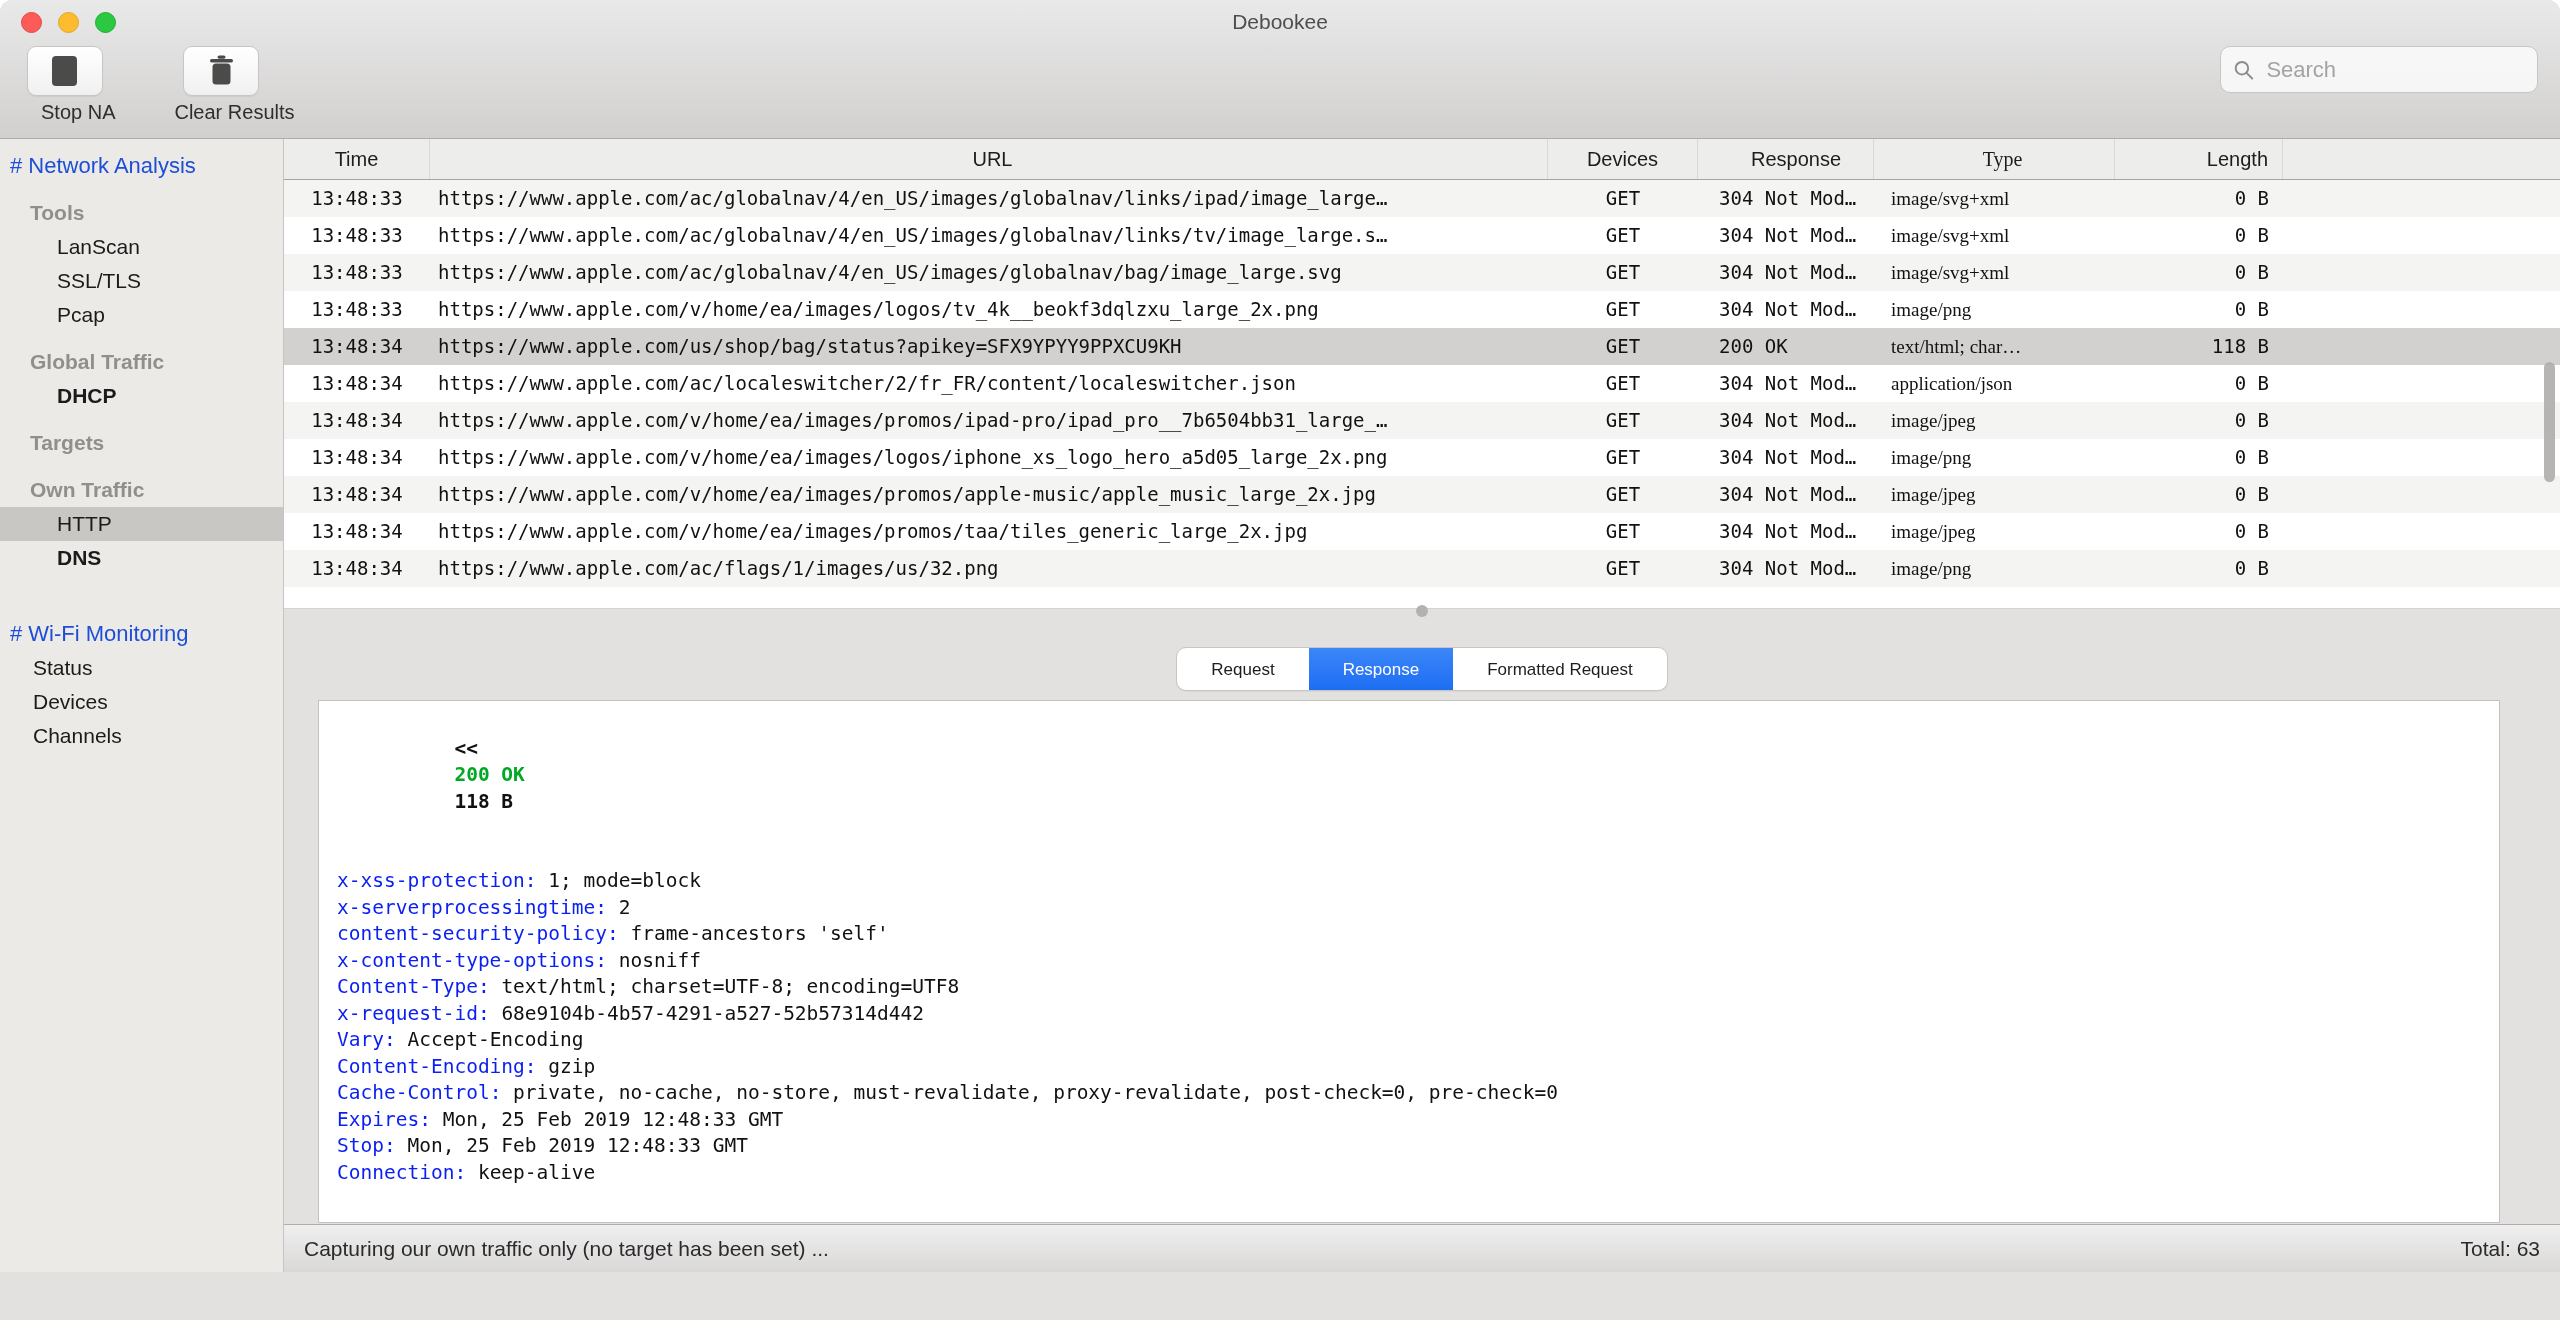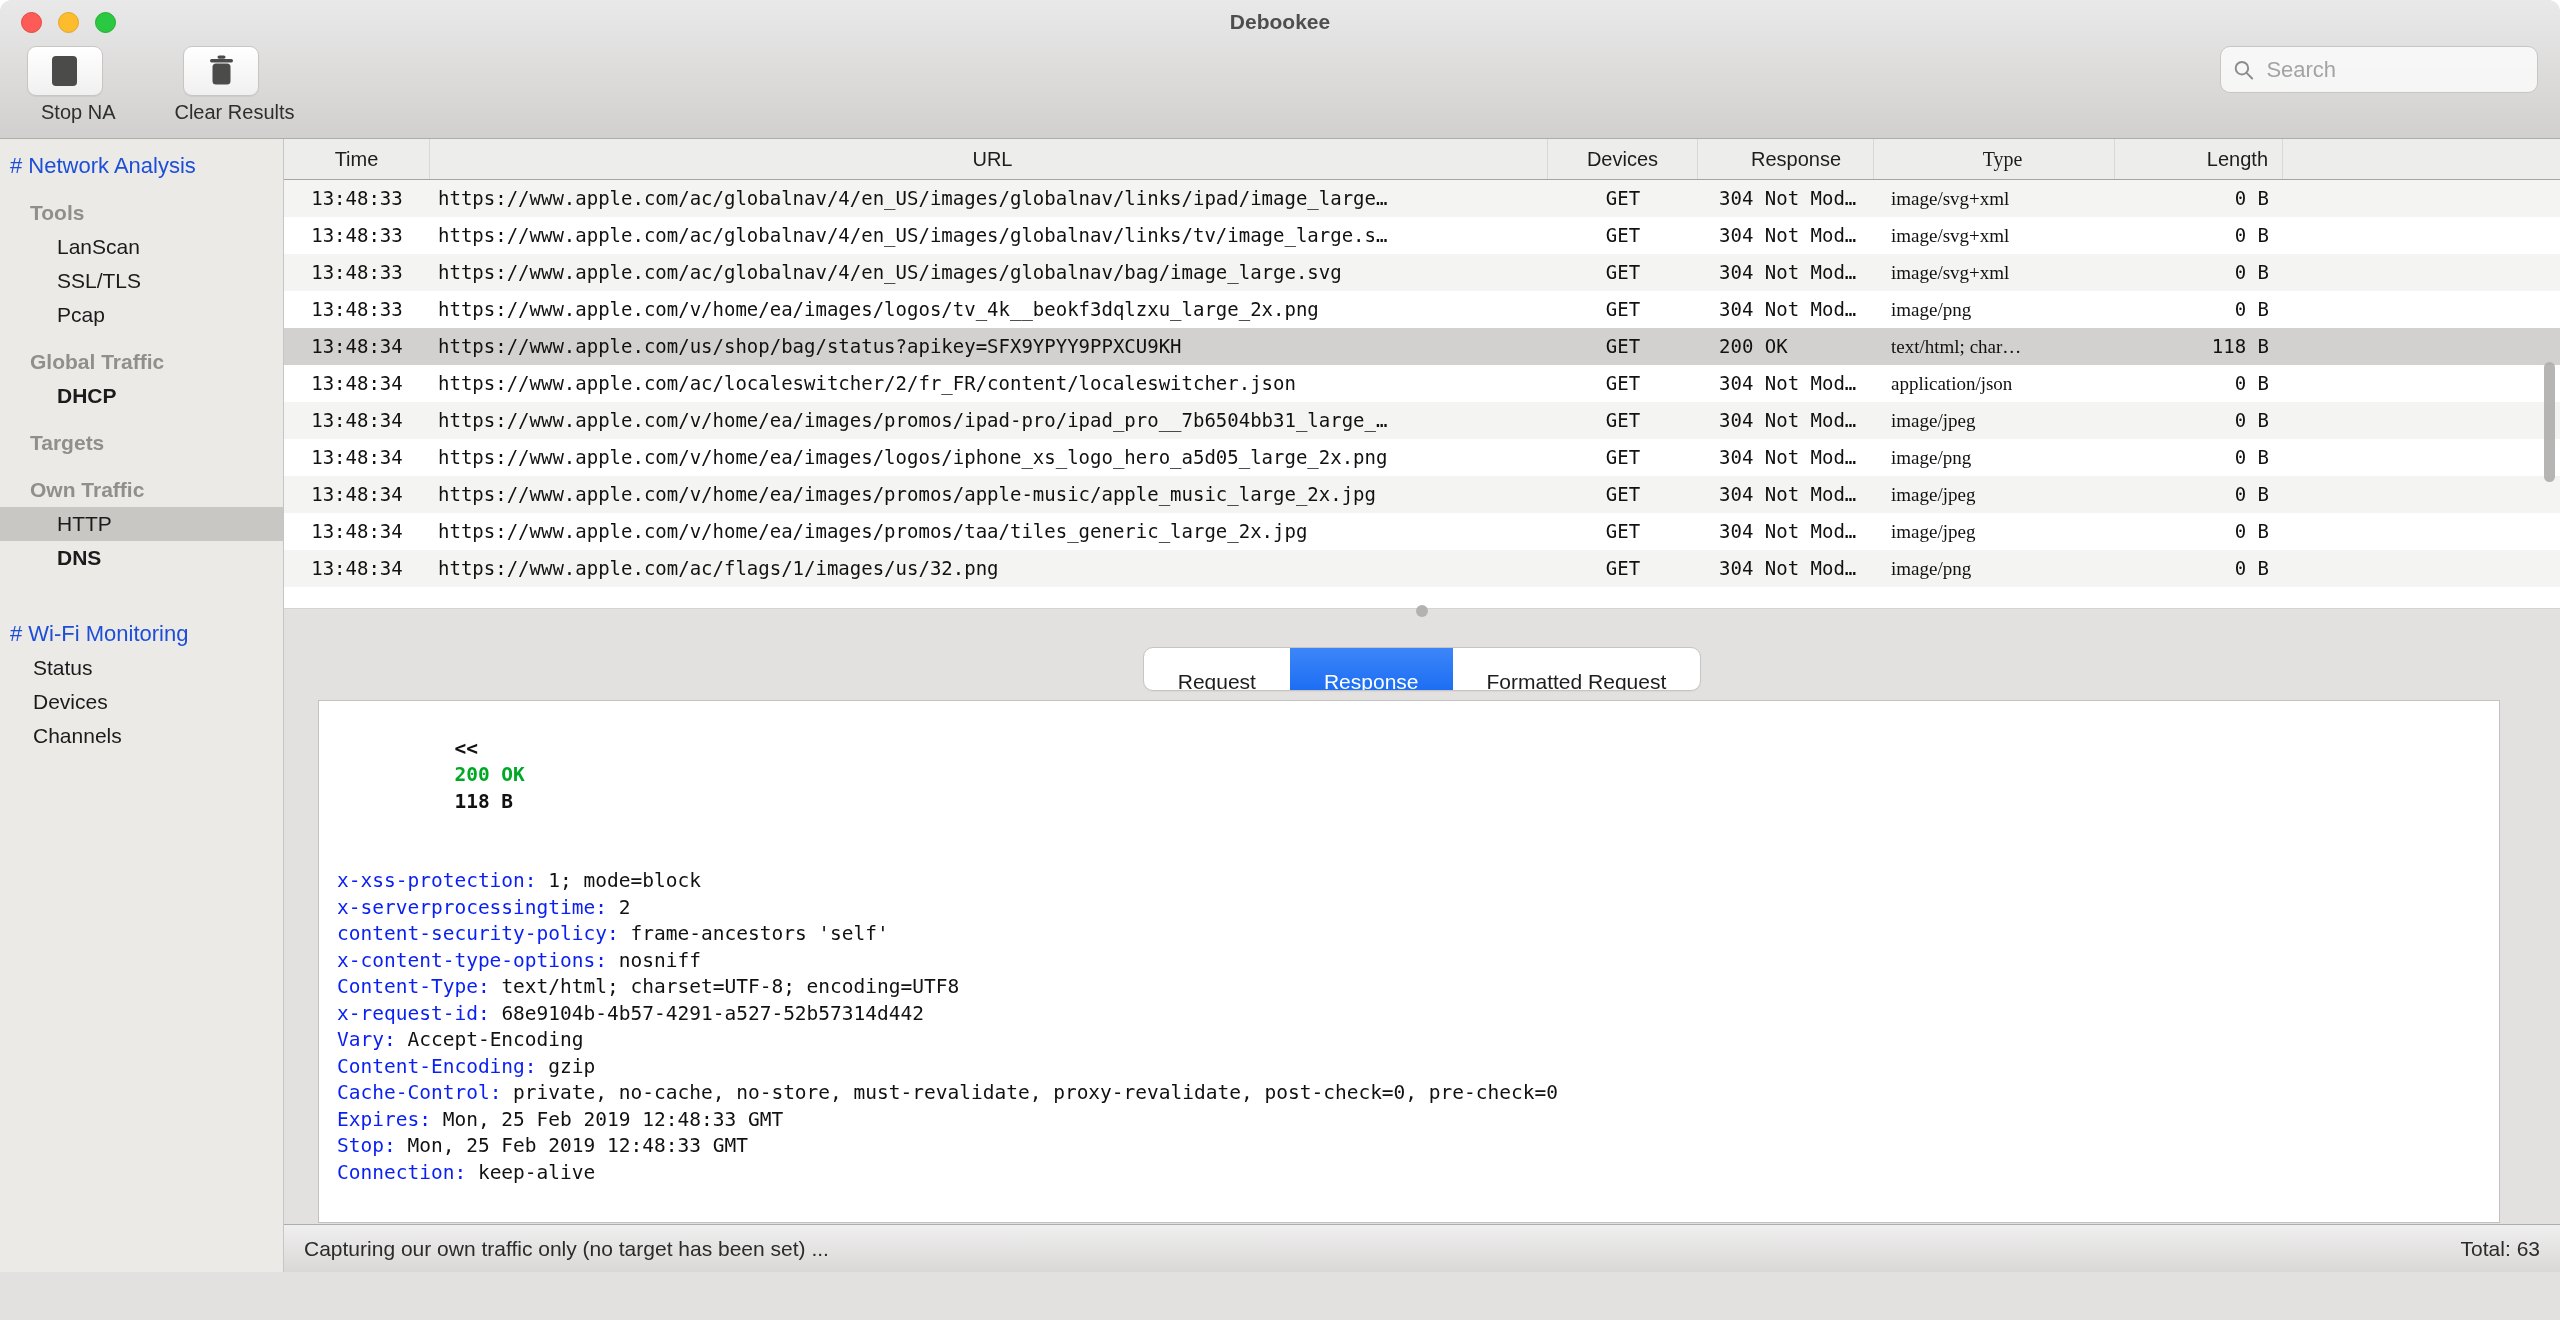--- a/index.html
+++ b/index.html
@@ -10,21 +10,21 @@
 
   
   .chrome{position:relative;height:139px;background:linear-gradient(#eae9e9, #d1d0cf);
           border-bottom:1px solid #aeadac;border-radius:12px 12px 0 0;}
   .traffic-lights{position:absolute;top:12px;left:21px;display:flex;gap:16px;}
   .tl{width:21px;height:21px;border-radius:50%;display:inline-block;}
   .tl.red{background:#fc5b57;border:1px solid #e2463f;}
   .tl.yellow{background:#fdbc2e;border:1px solid #e0a624;}
   .tl.green{background:#2bc841;border:1px solid #1fad32;}
   .title{position:absolute;top:10px;left:0;right:0;text-align:center;font-size:21px;
-         font-weight:700;color:#4e4e4e;}
+         font-weight:400;color:#4e4e4e;}
   .toolbar{position:absolute;top:46px;left:14px;right:22px;display:flex;align-items:flex-start;}
   .tb-item{display:flex;flex-direction:column;align-items:center;margin-right:32px;}
   .tb-btn{width:76px;height:50px;background:linear-gradient(#ffffff,#f1f0f0);
           border:1px solid #c7c6c5;border-radius:9px;display:flex;align-items:center;
           justify-content:center;box-shadow:0 1px 1px rgba(0,0,0,.06);padding:0;cursor:default;}
   .stop-icon{width:25px;height:30px;background:#4b4b4a;border-radius:4px;display:block;}
   .tb-label{margin-top:5px;font-size:20px;color:#2e2e2e;white-space:nowrap;margin-left:27px;}
   .search-wrap{margin-left:auto;display:flex;align-items:center;width:318px;height:47px;
                background:rgba(255,255,255,.75);border:1px solid #c7c6c5;border-radius:10px;
                padding:0 12px;}
@@ -66,21 +66,21 @@
   .c-length{width:168px;text-align:right;padding-right:14px;}
   .vscroll-thumb{position:absolute;top:223px;right:5px;width:11px;height:120px;border-radius:6px;
                  background:#aeadac;opacity:.9;}
   .split-dot{position:absolute;top:466px;left:50%;margin-left:-6px;width:12px;height:12px;
              border-radius:50%;background:#b3b2b0;}
 
   
   .tabs-row{position:absolute;top:508px;left:0;right:0;display:flex;justify-content:center;}
   .seg-control{display:inline-flex;background:#ffffff;border:1px solid #c6c5c4;border-radius:10px;
                overflow:hidden;height:44px;box-shadow:0 1px 1px rgba(0,0,0,.04);}
-  .seg{padding:12px 34px;line-height:43px;font-size:21px;color:#1d1d1f;white-space:nowrap;cursor:default;}
+  .seg{padding:0 34px;line-height:43px;font-size:17px;color:#1d1d1f;white-space:nowrap;cursor:default;}
   .seg.active{background:linear-gradient(#3c86f8,#1d6ef3);color:#ffffff;}
 
   
   .resp-panel{position:absolute;top:561px;left:34px;width:2182px;height:523px;background:#ffffff;
               border:1px solid #c3c2c1;padding:8px 18px;overflow:hidden;}
   .resp-line{font-family:"DejaVu Sans Mono", monospace;font-size:19.5px;line-height:26.5px;
              white-space:pre;color:#111;}
   .resp-blank{height:26.5px;}
   .status-line{font-weight:700;}
   .status-line .st-prefix{color:#111;margin-right:11px;}

